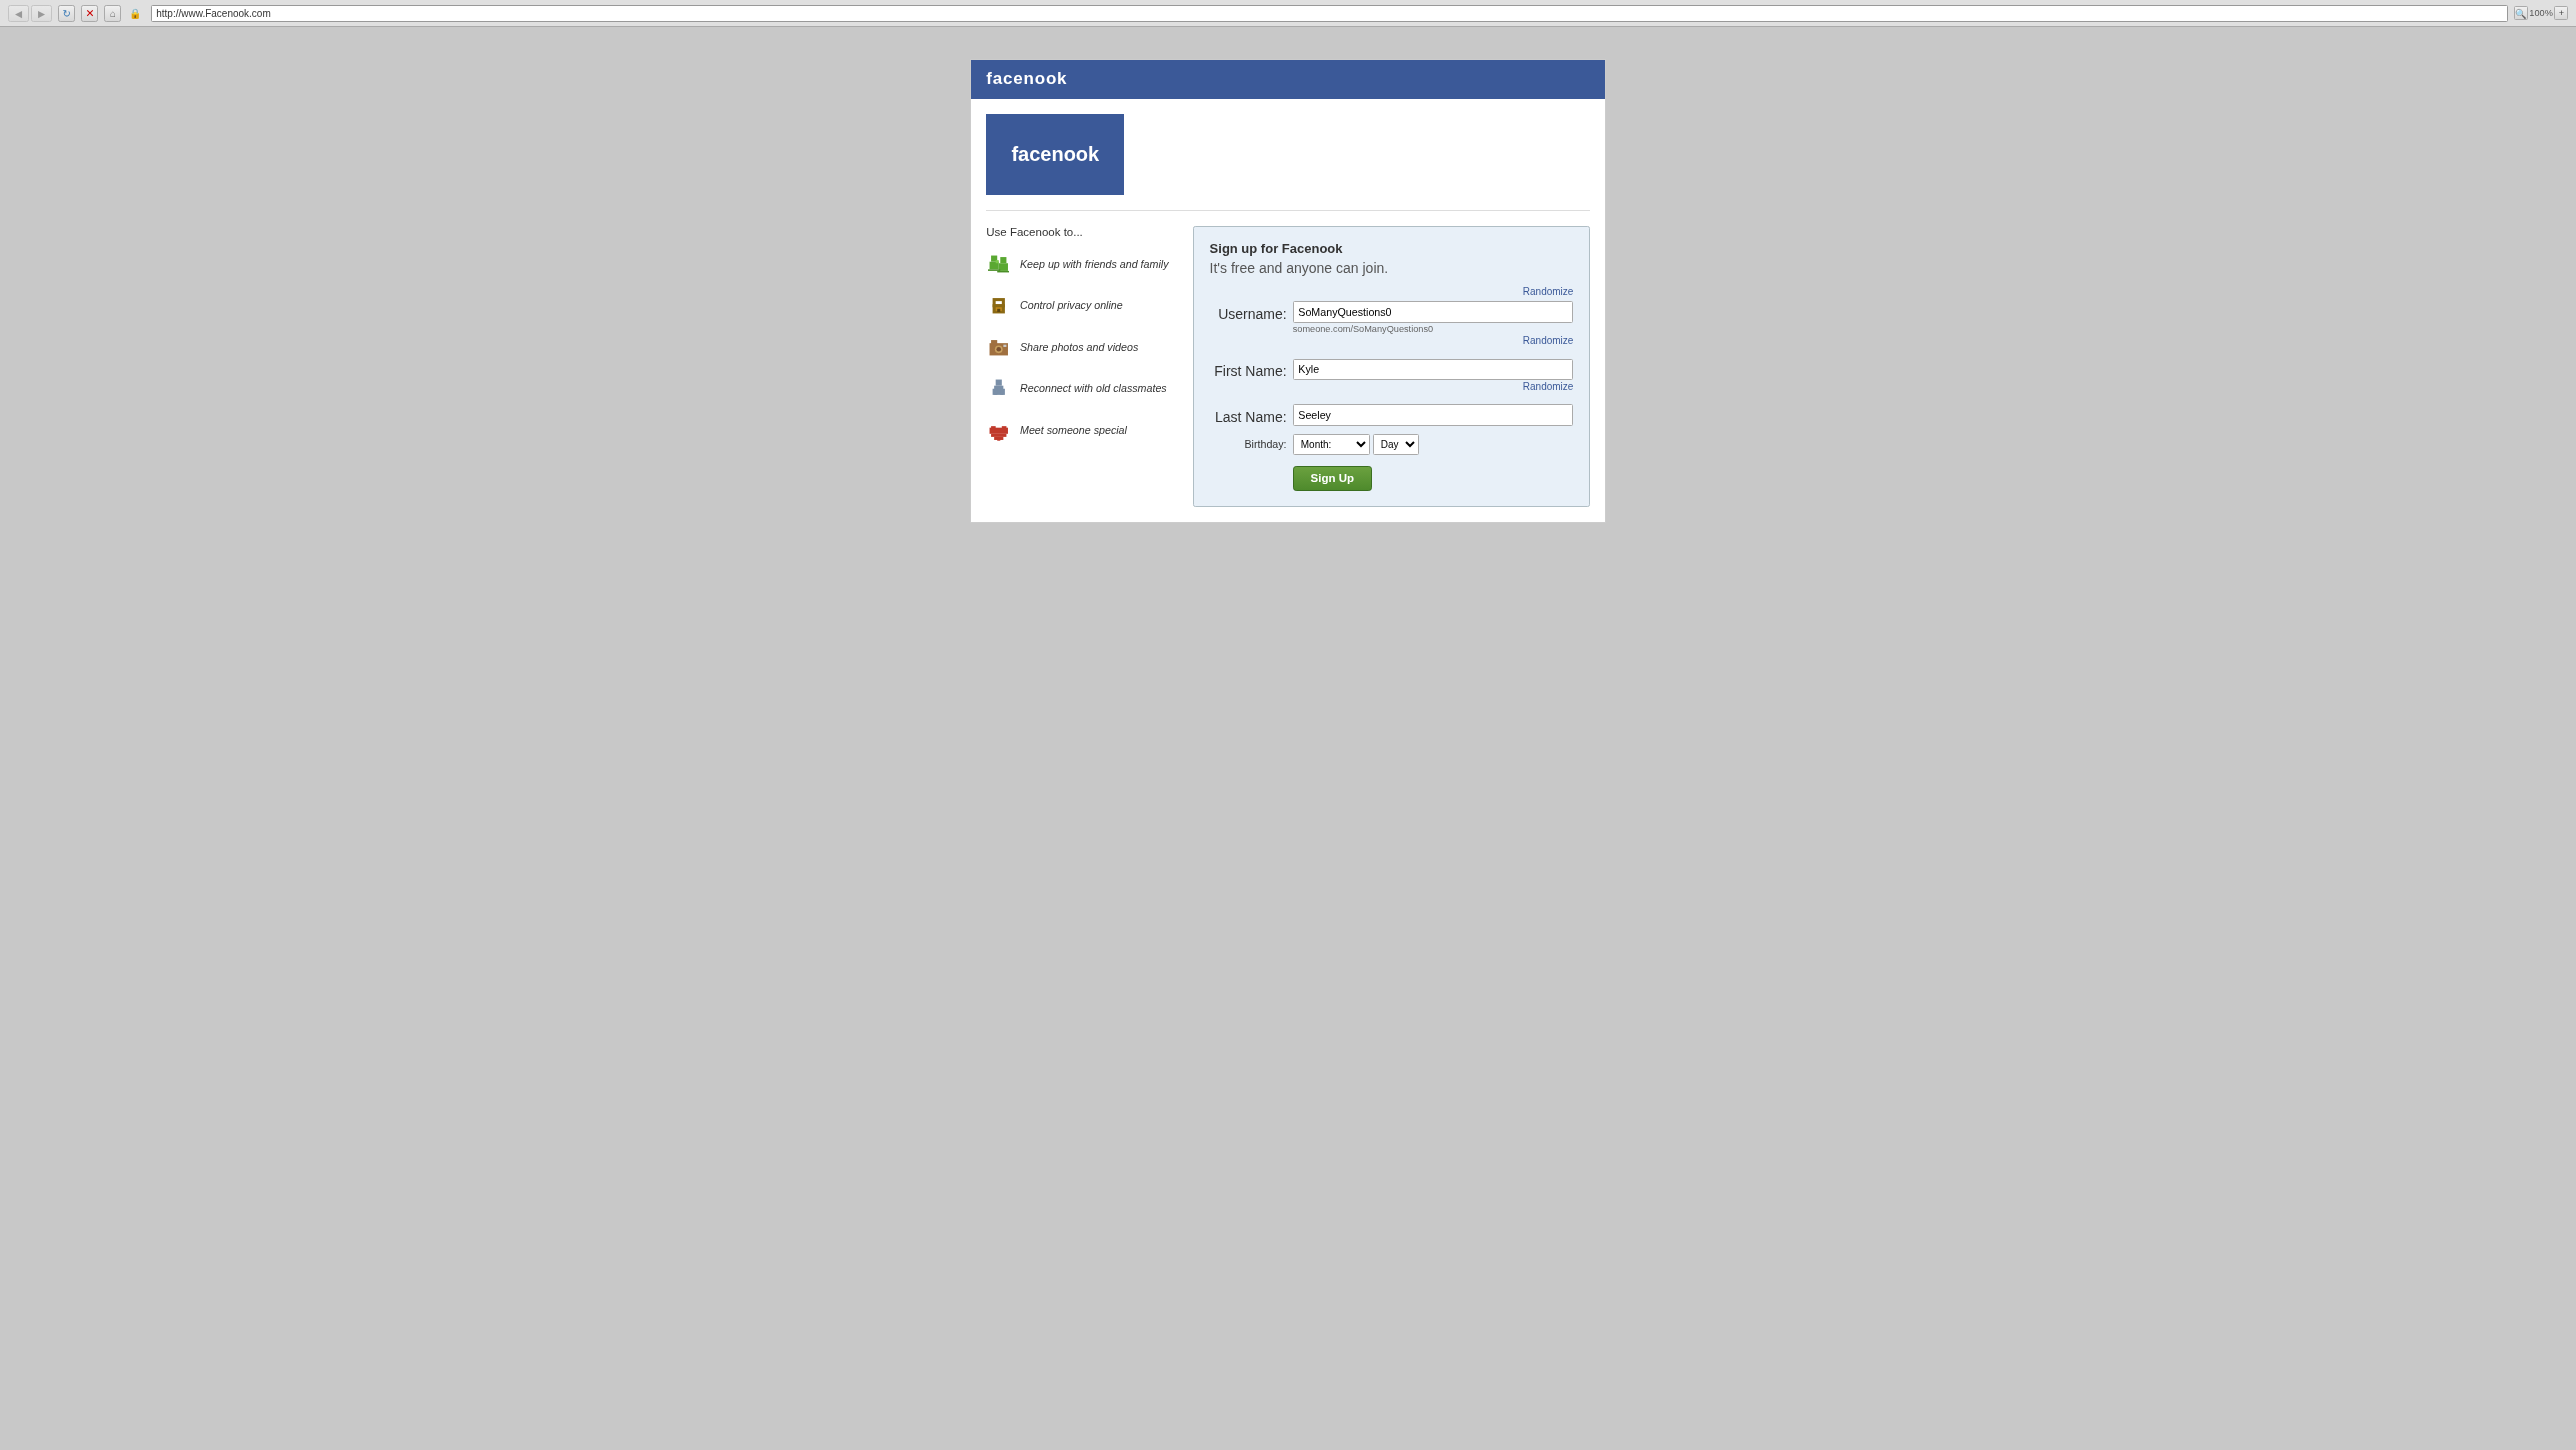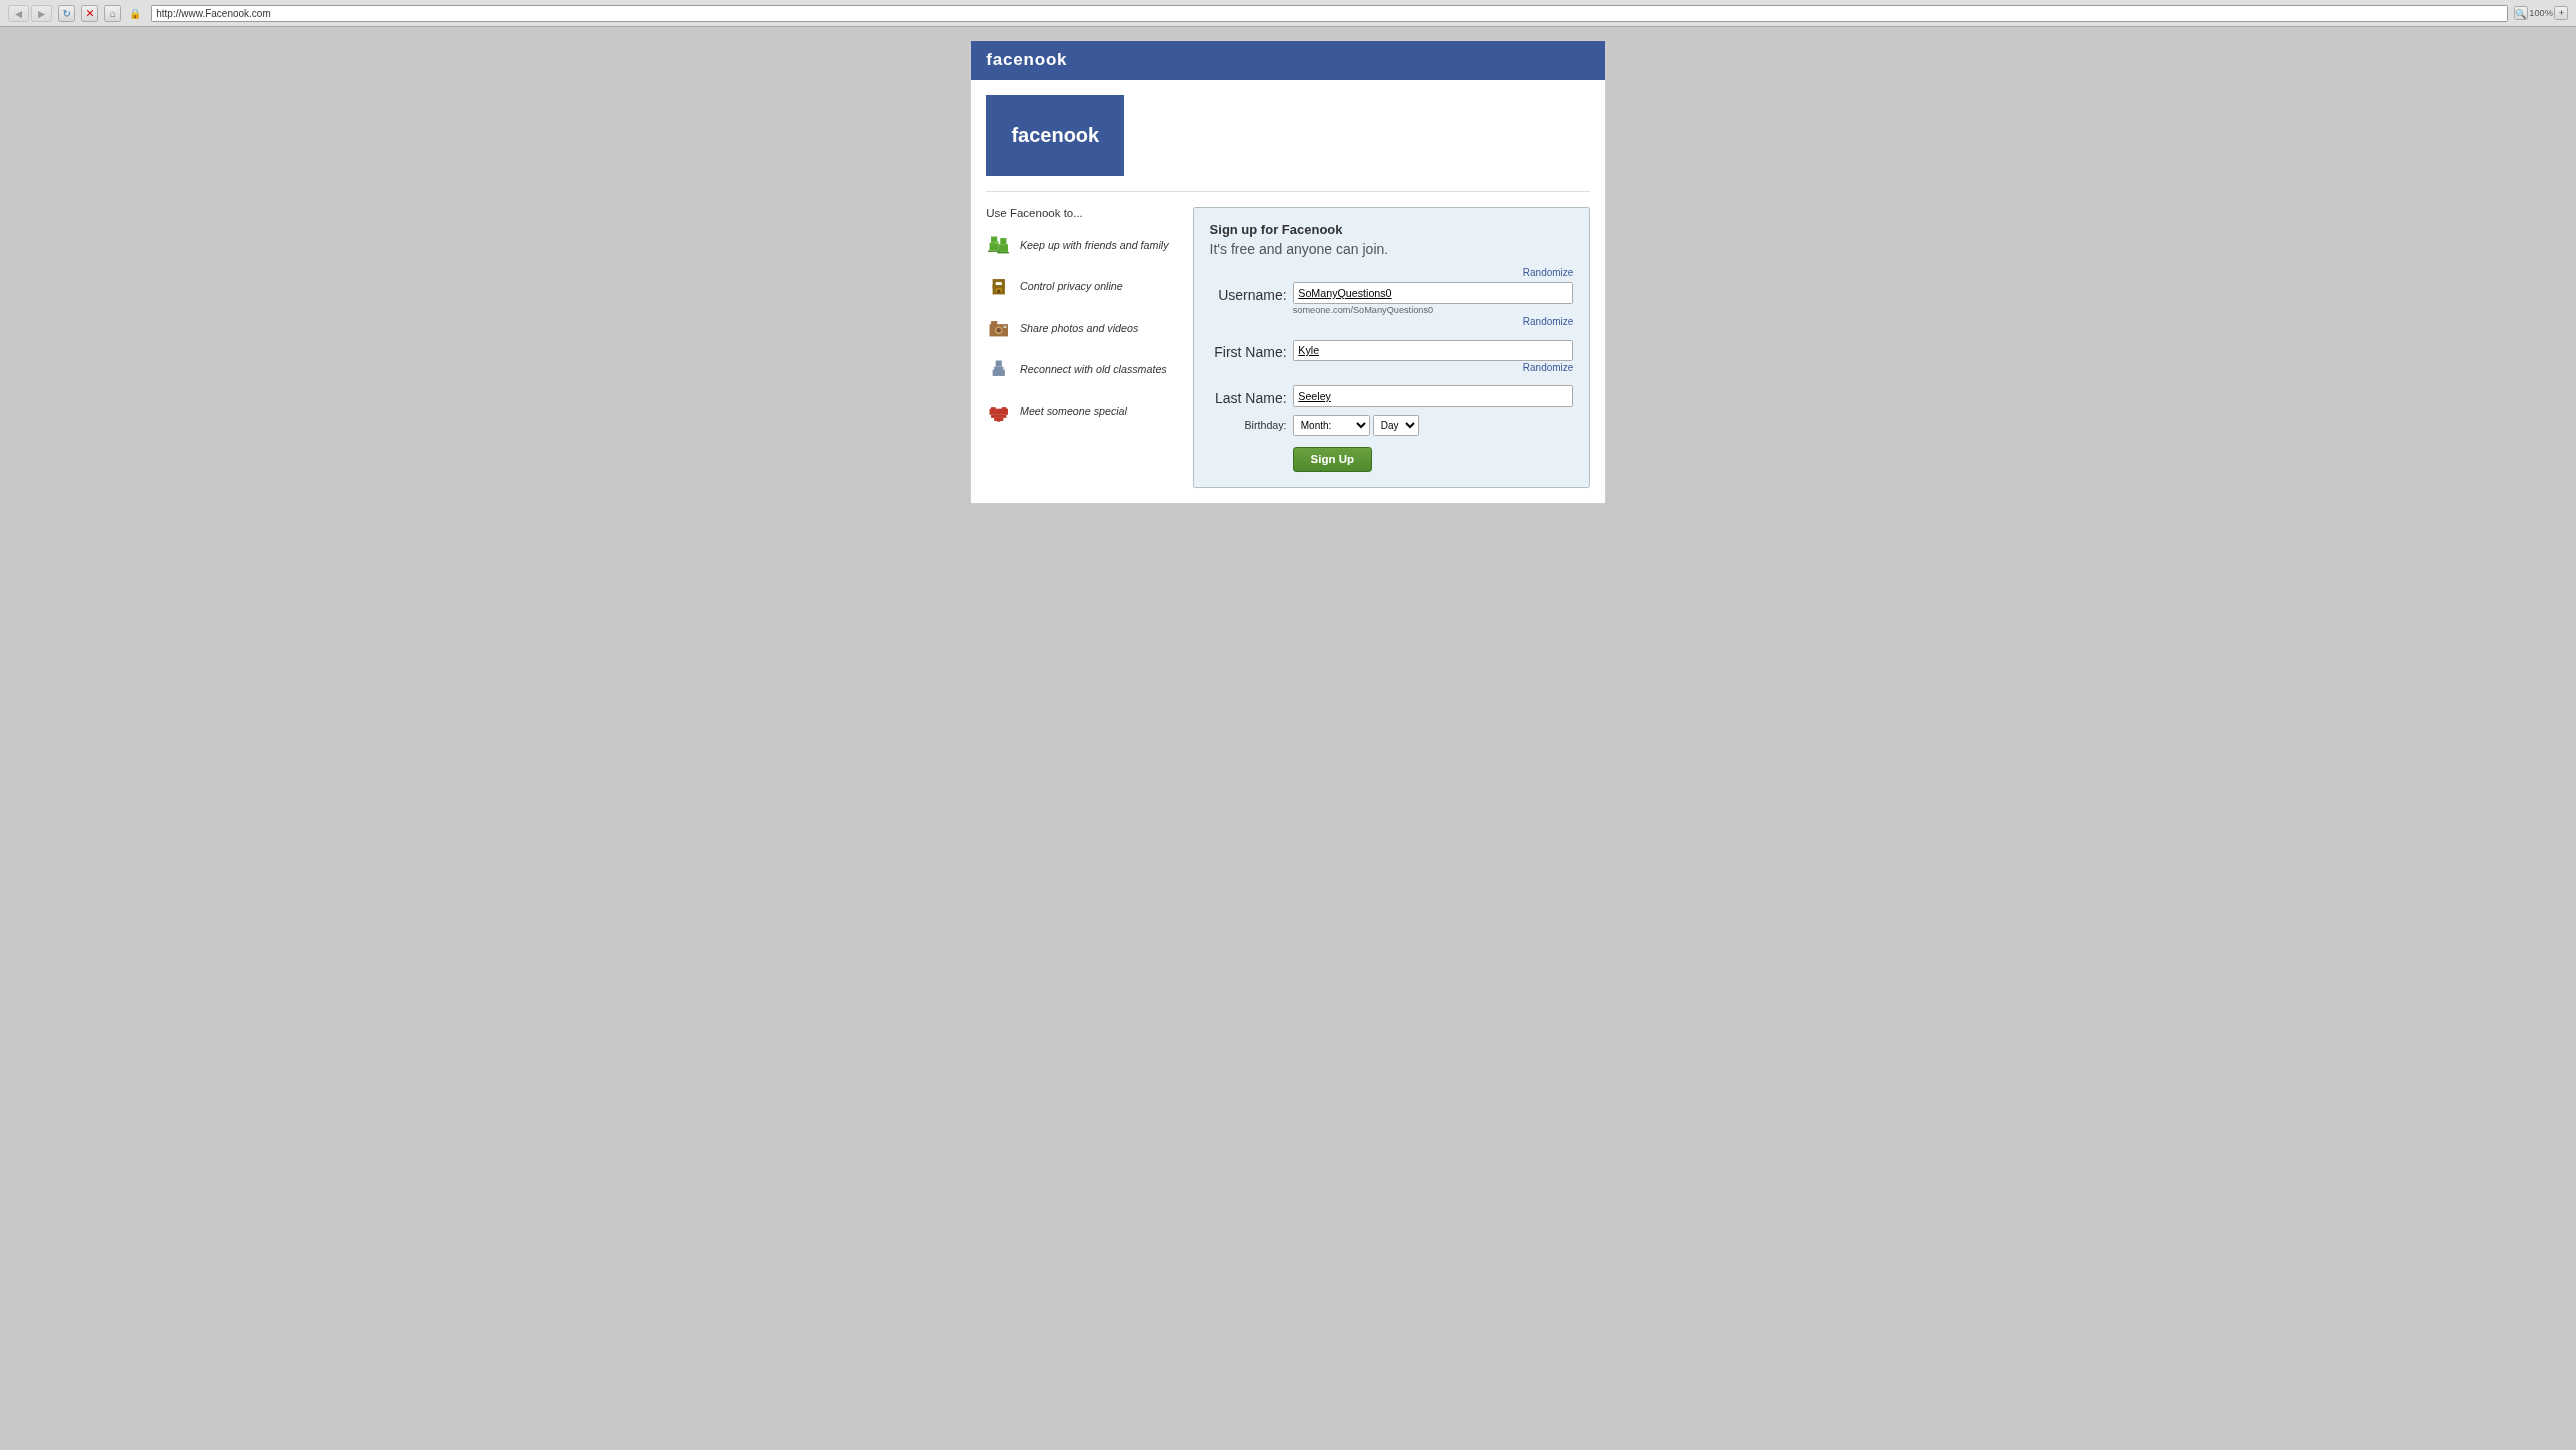--- a/index.html
+++ b/index.html
@@ -127,21 +127,21 @@
       font-size: 9.2px;
       display: flex;
       align-items: center;
       justify-content: center;
       color: #444;
     }
 
     
     .page-wrapper {
       background: #c8c8c8;
-      padding: 13px;
+      padding: 32px;
       min-height: calc(100vh - 31px);
     }
 
     .site-container {
       max-width: 636px;
       margin: 0 auto;
       background: white;
       border: 0.8px solid #ccc;
     }
 
@@ -298,21 +298,20 @@
     }
 
     .form-input {
       width: 100%;
       height: 21.5px;
       border: 0.8px solid #aaa;
       padding: 3.1px 4.6px;
       font-size: 10.7px;
       background: white;
       border-radius: 1.5px;
-      text-decoration: underline;
     }
 
     .url-hint {
       font-size: 9.2px;
       color: #666;
       margin-top: 1.5px;
     }
 
     .birthday-row {
       display: flex;

